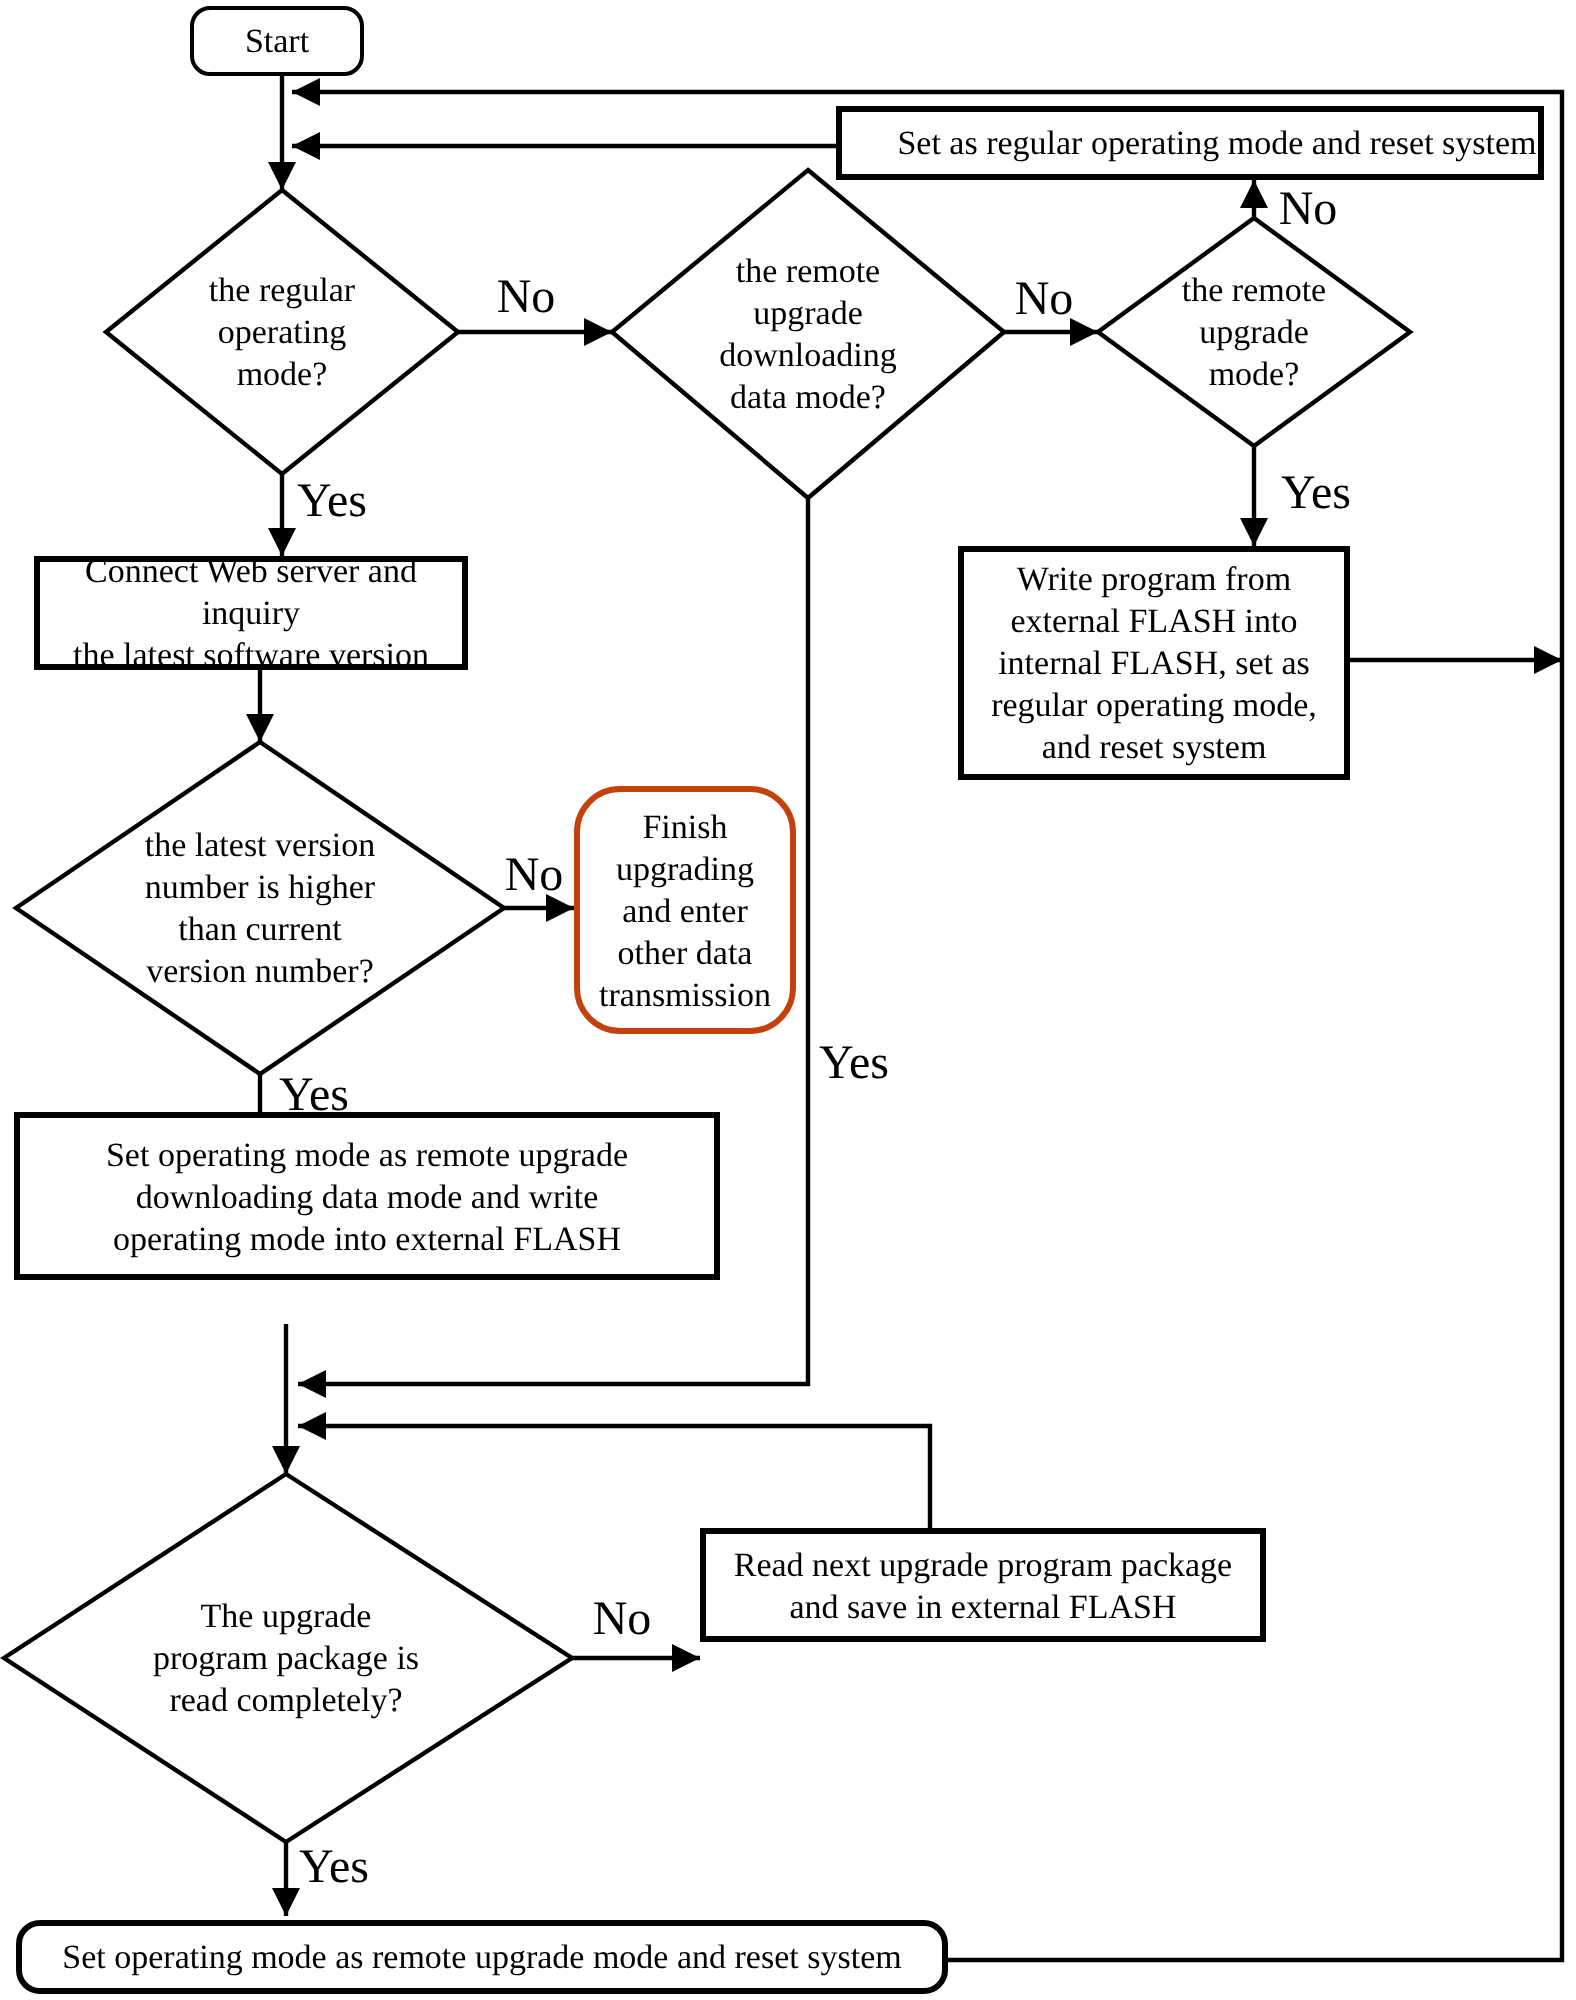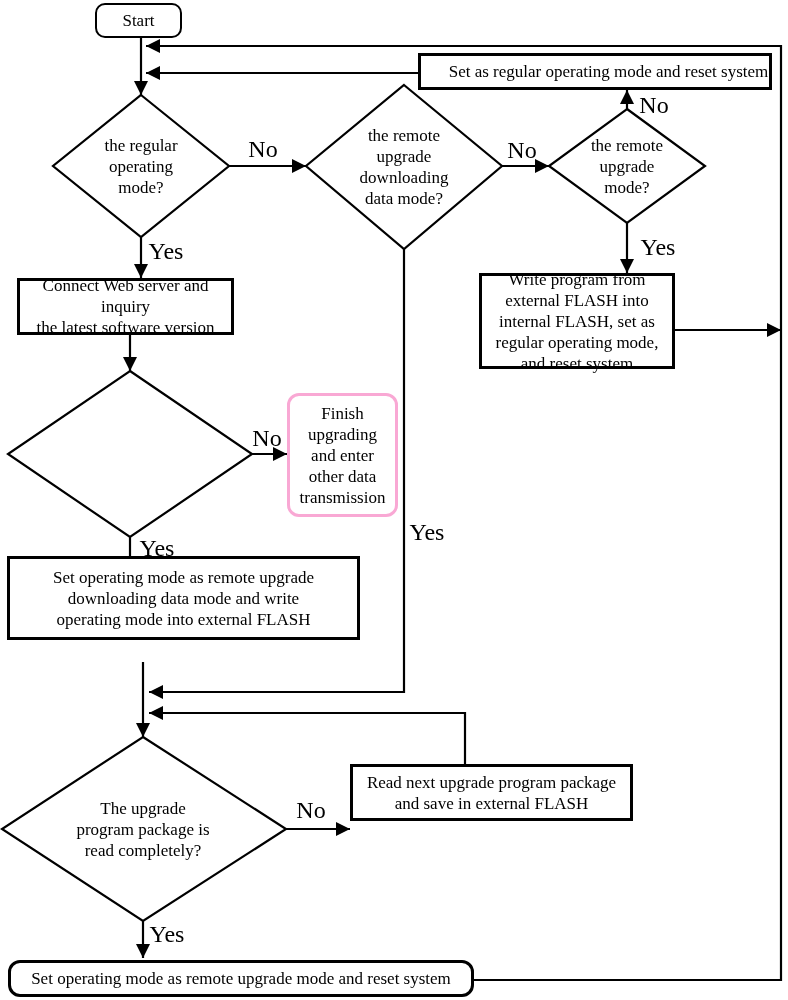--- a/index.html
+++ b/index.html
@@ -16,21 +16,21 @@
     position:absolute;
     box-sizing:border-box;
     display:flex;align-items:center;justify-content:center;
     text-align:center;
     font-size:17px;line-height:21px;
     white-space:pre-line;
     background:#ffffff;
   }
   .box{border:3px solid #000;}
   .terminal{border:2.5px solid #000;border-radius:10px;text-align:center;}
-  .rounded{border:3px solid #f9a8d4;border-radius:12px;}
+  .rounded{border:3px solid #c2410c;border-radius:23px;}
   .dtext{
     position:absolute;
     transform:translate(-50%,-50%);
     text-align:center;
     font-size:17px;line-height:21px;
     white-space:pre-line;
   }
   .elabel{
     position:absolute;
     transform:translate(-50%,-50%);
@@ -95,21 +95,21 @@
     </g>
   </svg>
 
   <div class="node terminal" style="left:95px;top:3px;width:87px;height:35px;">Start</div>
 
   <div class="node box" style="left:418px;top:53px;width:354px;height:37px;padding-left:27px;">Set as regular operating mode and reset system</div>
 
   <div class="node box" style="left:17px;top:278px;width:217px;height:57px;">Connect Web server and inquiry
 the latest software version</div>
 
-  <div class="node box" style="left:479px;top:273px;width:196px;height:96px;">Write program from
+  <div class="node box" style="left:479px;top:273px;width:196px;height:117px;">Write program from
 external FLASH into
 internal FLASH, set as
 regular operating mode,
 and reset system</div>
 
   <div class="node rounded" style="left:287px;top:393px;width:111px;height:124px;">Finish
 upgrading
 and enter
 other data
 transmission</div>
@@ -126,20 +126,24 @@
   <div class="dtext" style="left:141px;top:166px;width:140px;">the regular
 operating
 mode?</div>
   <div class="dtext" style="left:404px;top:167px;width:150px;">the remote
 upgrade
 downloading
 data mode?</div>
   <div class="dtext" style="left:627px;top:166px;width:120px;">the remote
 upgrade
 mode?</div>
+  <div class="dtext" style="left:130px;top:454px;width:190px;">the latest version
+number is higher
+than current
+version number?</div>
   <div class="dtext" style="left:143px;top:829px;width:200px;">The upgrade
 program package is
 read completely?</div>
 
   <div class="elabel" style="left:263px;top:149px;">No</div>
   <div class="elabel" style="left:166px;top:251px;">Yes</div>
   <div class="elabel" style="left:522px;top:150px;">No</div>
   <div class="elabel" style="left:654px;top:105px;">No</div>
   <div class="elabel" style="left:658px;top:247px;">Yes</div>
   <div class="elabel" style="left:427px;top:532px;">Yes</div>

